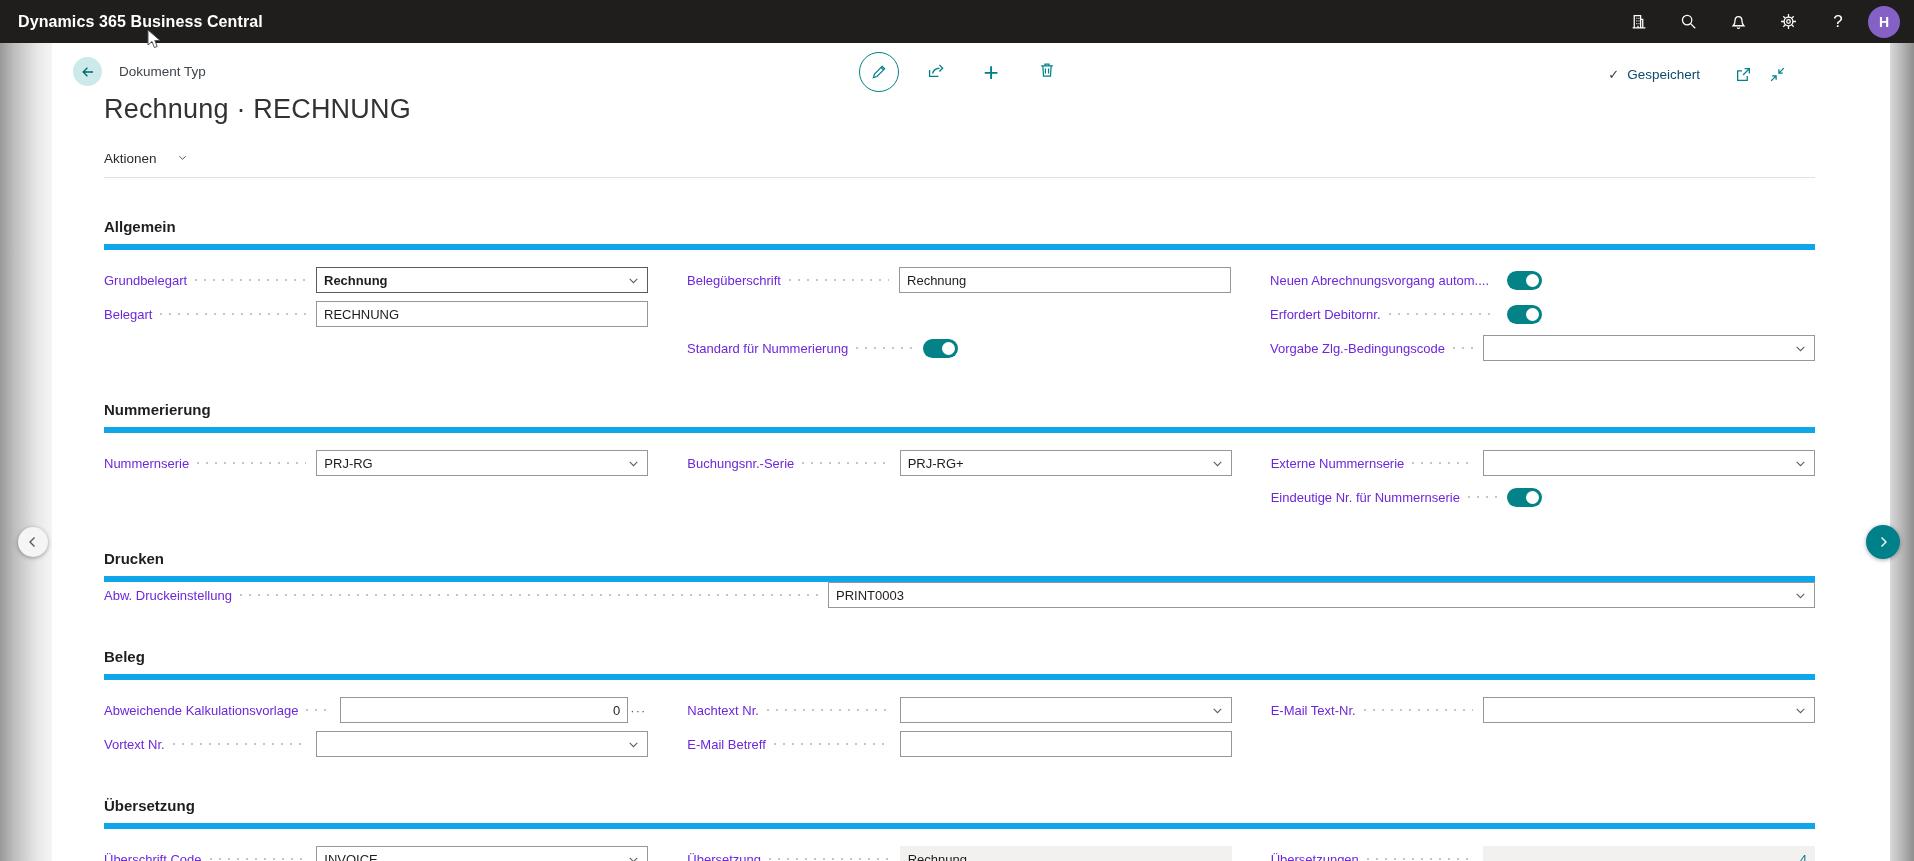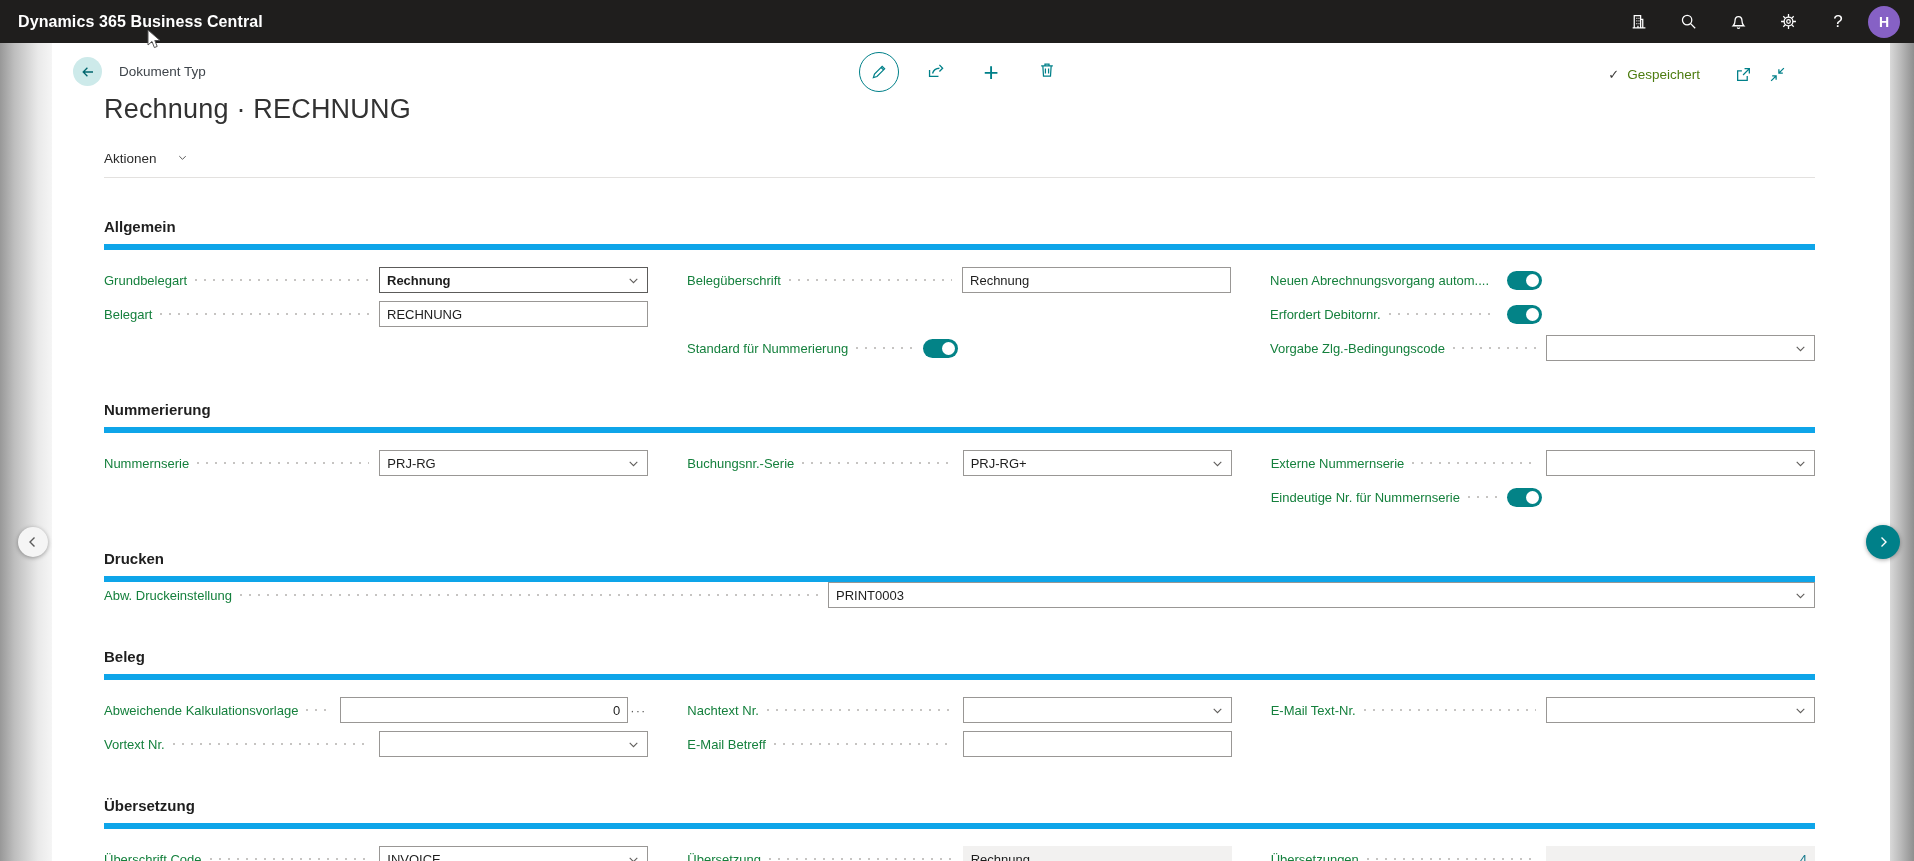--- a/index.html
+++ b/index.html
@@ -35,41 +35,41 @@
   .page-title { margin:8px 0 0 31px; font-size:27px; font-weight:300; color:#323232; letter-spacing:.2px; }
 
   .toolbar { position:absolute; left:800px; top:9px; display:flex; align-items:center; gap:16px; }
   .tool-btn { min-width:40px; height:40px; display:flex; align-items:center; justify-content:center; cursor:pointer; }
   .pencil-circle { width:40px; height:40px; border:1px solid #008089; border-radius:50%; display:flex; align-items:center; justify-content:center; }
   .tool-btn svg { stroke:#008089; fill:none; stroke-width:1.1; }
   .plus-glyph { color:#008089; font-size:26px; font-weight:300; line-height:1; }
 
   .save-indicator { position:absolute; right:100px; top:18px; display:flex; align-items:center; gap:8px; }
   .save-check { color:#3b3a39; font-size:13px; }
-  .save-text { color:#4d7c0f; font-size:13.5px; margin-right:22px; }
+  .save-text { color:#0c4a6e; font-size:13.5px; margin-right:22px; }
   .hdr-icon-btn { width:26px; height:26px; display:flex; align-items:center; justify-content:center; cursor:pointer; }
   .hdr-icon-btn svg { stroke:#008089; fill:none; stroke-width:1.2; }
 
   
   .content { padding:0 75px 0 45px; }
   .actions-row { margin-top:24px; display:flex; align-items:center; gap:20px; cursor:pointer; width:fit-content; }
   .actions-label { font-size:13.5px; color:#2b2b2b; }
   .actions-divider { margin-top:10px; border-bottom:1px solid #e3e1df; }
 
   .section { margin-top:40px; }
   .section:first-of-type { margin-top:30px; }
   .section-title { font-size:15px; font-weight:700; color:#1f1f1f; padding-bottom:9px; border-bottom:6px solid #0ea5e9; }
   .section-grid { margin-top:17px; display:grid; grid-template-columns:1fr 1fr 1fr; column-gap:39px; row-gap:8px; }
   .section-flexrow { }
 
   .field { display:flex; align-items:center; height:26px; }
-  .flabel { font-size:13px; color:#15803d; white-space:nowrap; flex:none; }
+  .flabel { font-size:13px; color:#6d28d9; white-space:nowrap; flex:none; }
   .dots { flex:1 1 auto; height:2px; margin:0 10px 0 8px; align-self:center;
     background:repeating-linear-gradient(90deg,#c6c4c2 0 2px,transparent 2px 9px); }
-  .control { flex:none; width:269px; height:26px; border:1px solid #999795; background:#fff;
+  .control { flex:none; width:332px; height:26px; border:1px solid #999795; background:#fff;
     display:flex; align-items:center; padding:0 7px; font-size:13px; color:#1d1d1d; cursor:text; }
   .control .val { flex:1; white-space:nowrap; overflow:hidden; }
   .control .val.bold { font-weight:700; }
   .control.focused { border-color:#5c5b5a; }
   .control .chev { flex:none; margin-left:6px; display:flex; cursor:pointer; }
   .control.readonly { background:#f2f1f0; border-color:#f2f1f0; cursor:default; }
   .control.readonly .val.num { text-align:right; color:#17798d; cursor:pointer; }
   .control.narrow { width:288px; }
   .control .val.num-right { text-align:right; }
   .assist-btn { flex:none; width:20px; text-align:center; color:#5f5e5c; font-size:13px; letter-spacing:1px; cursor:pointer; }

